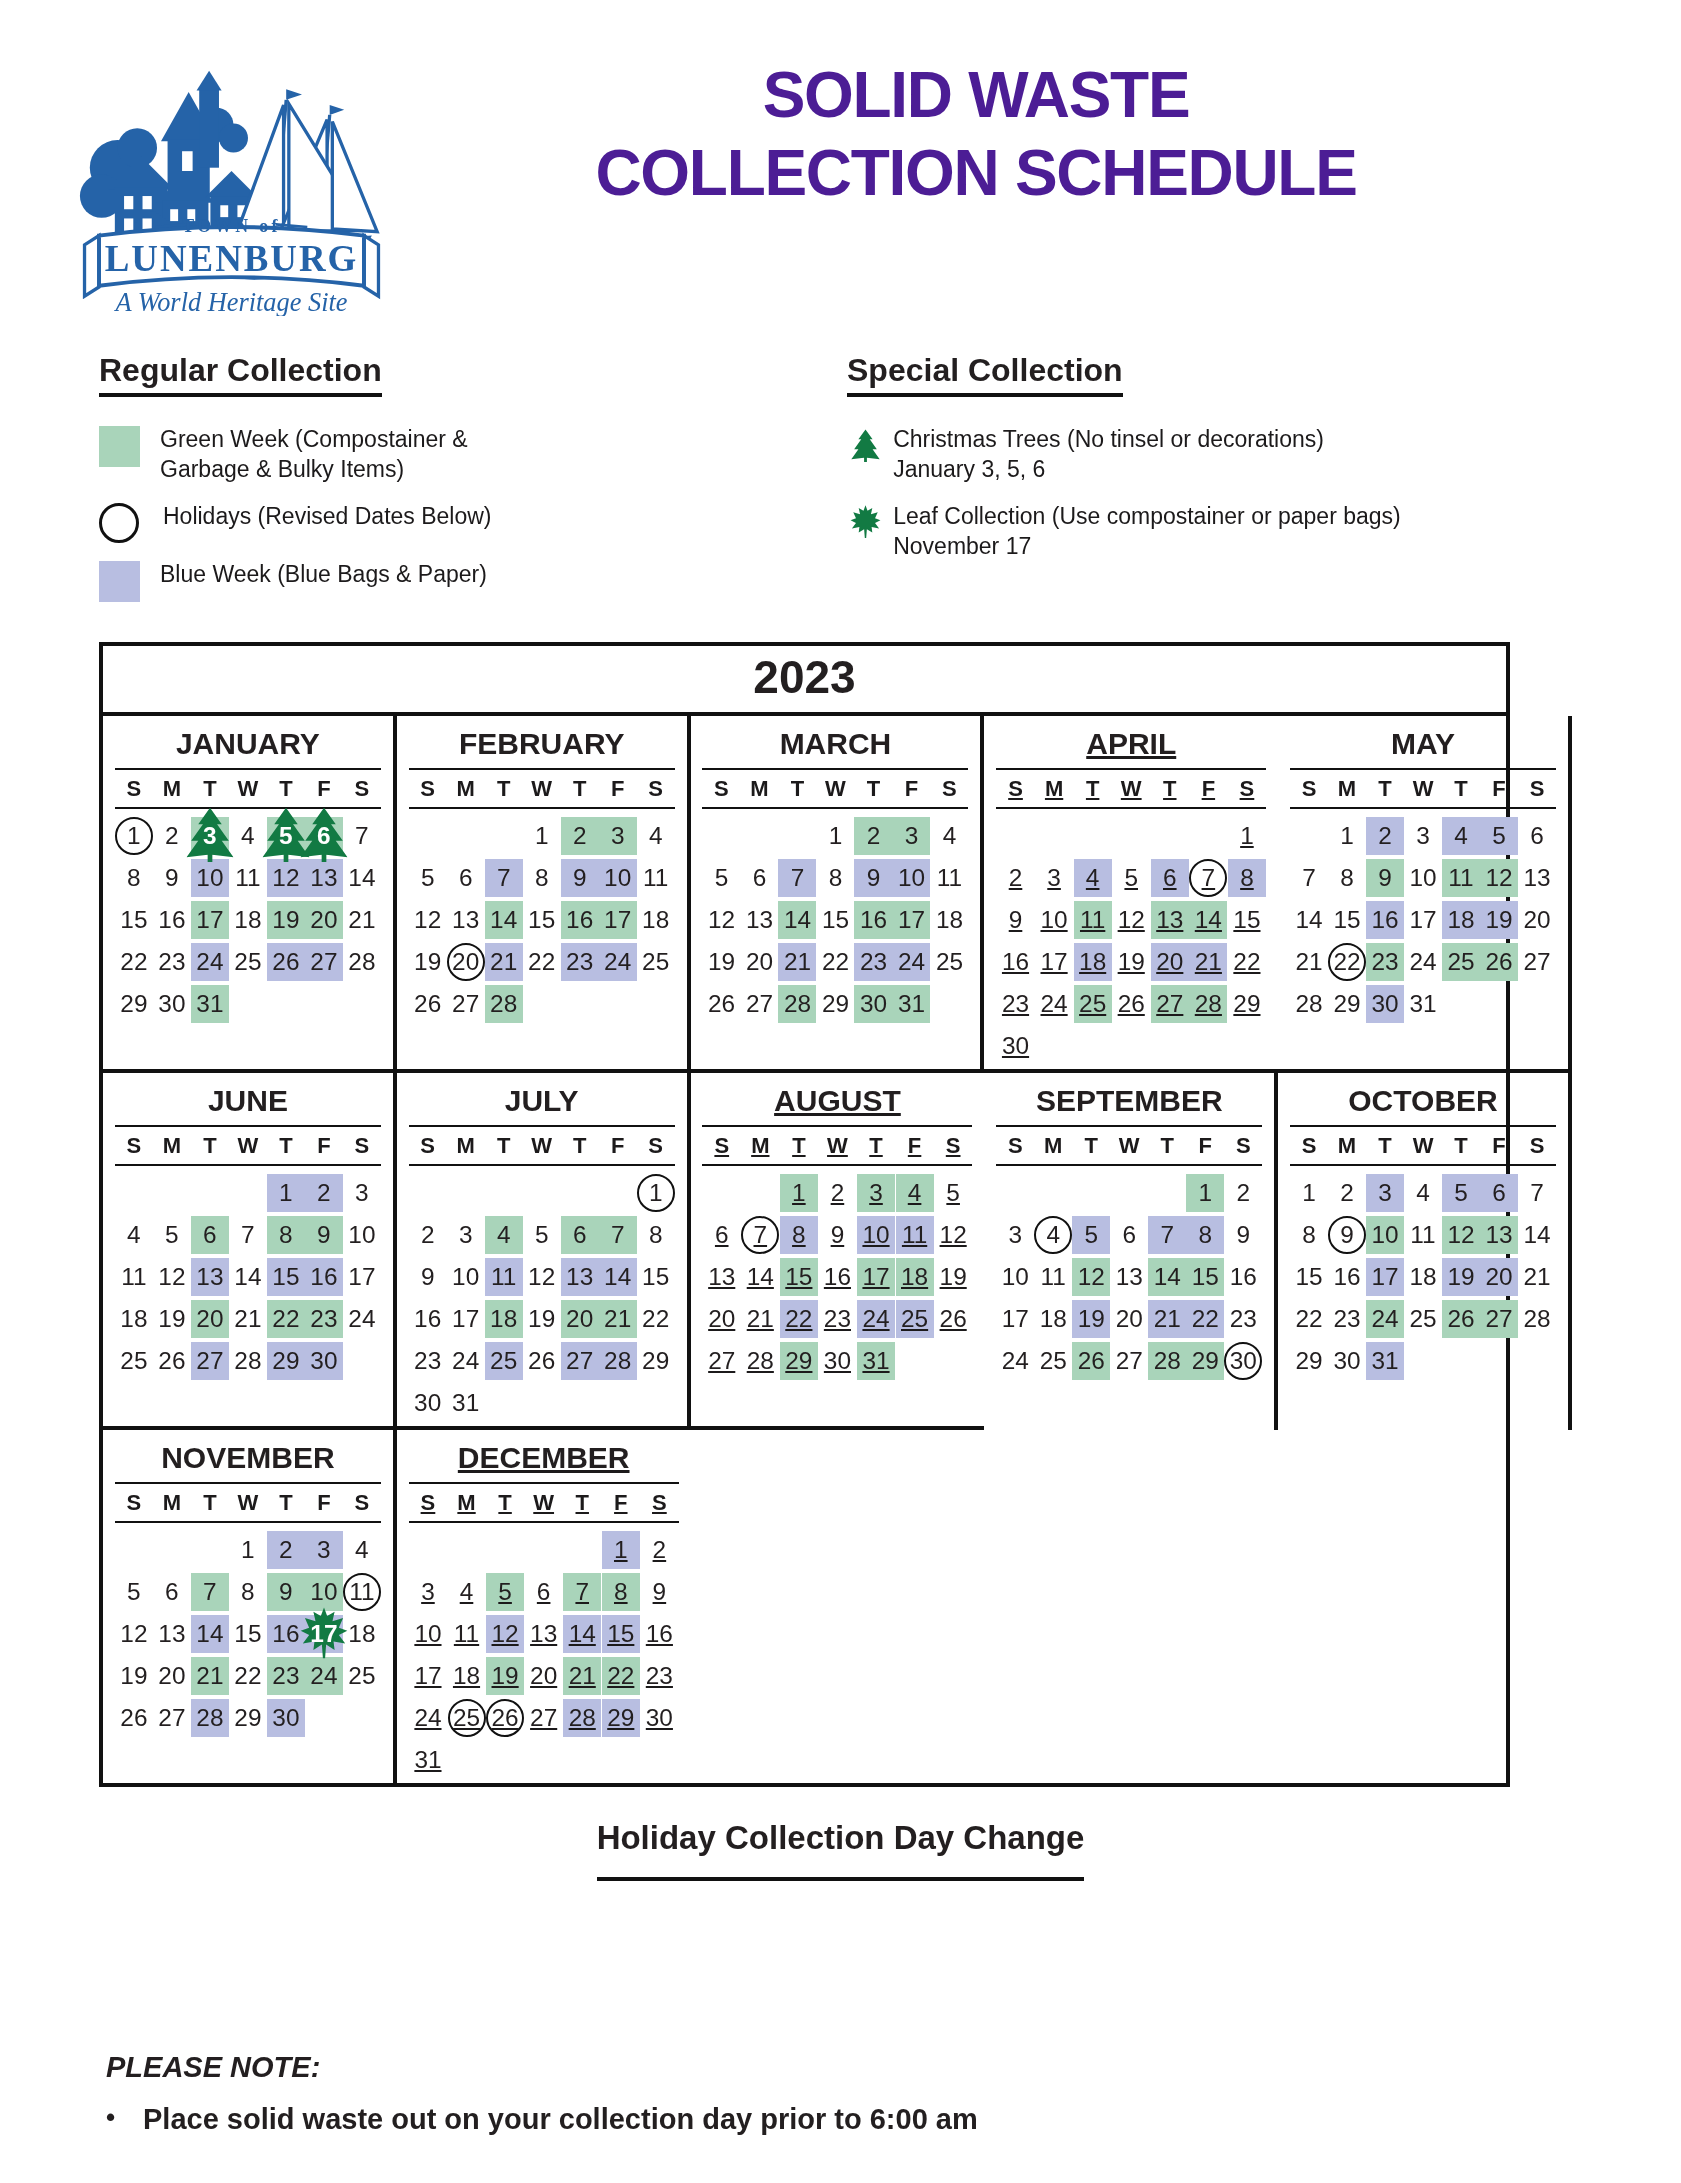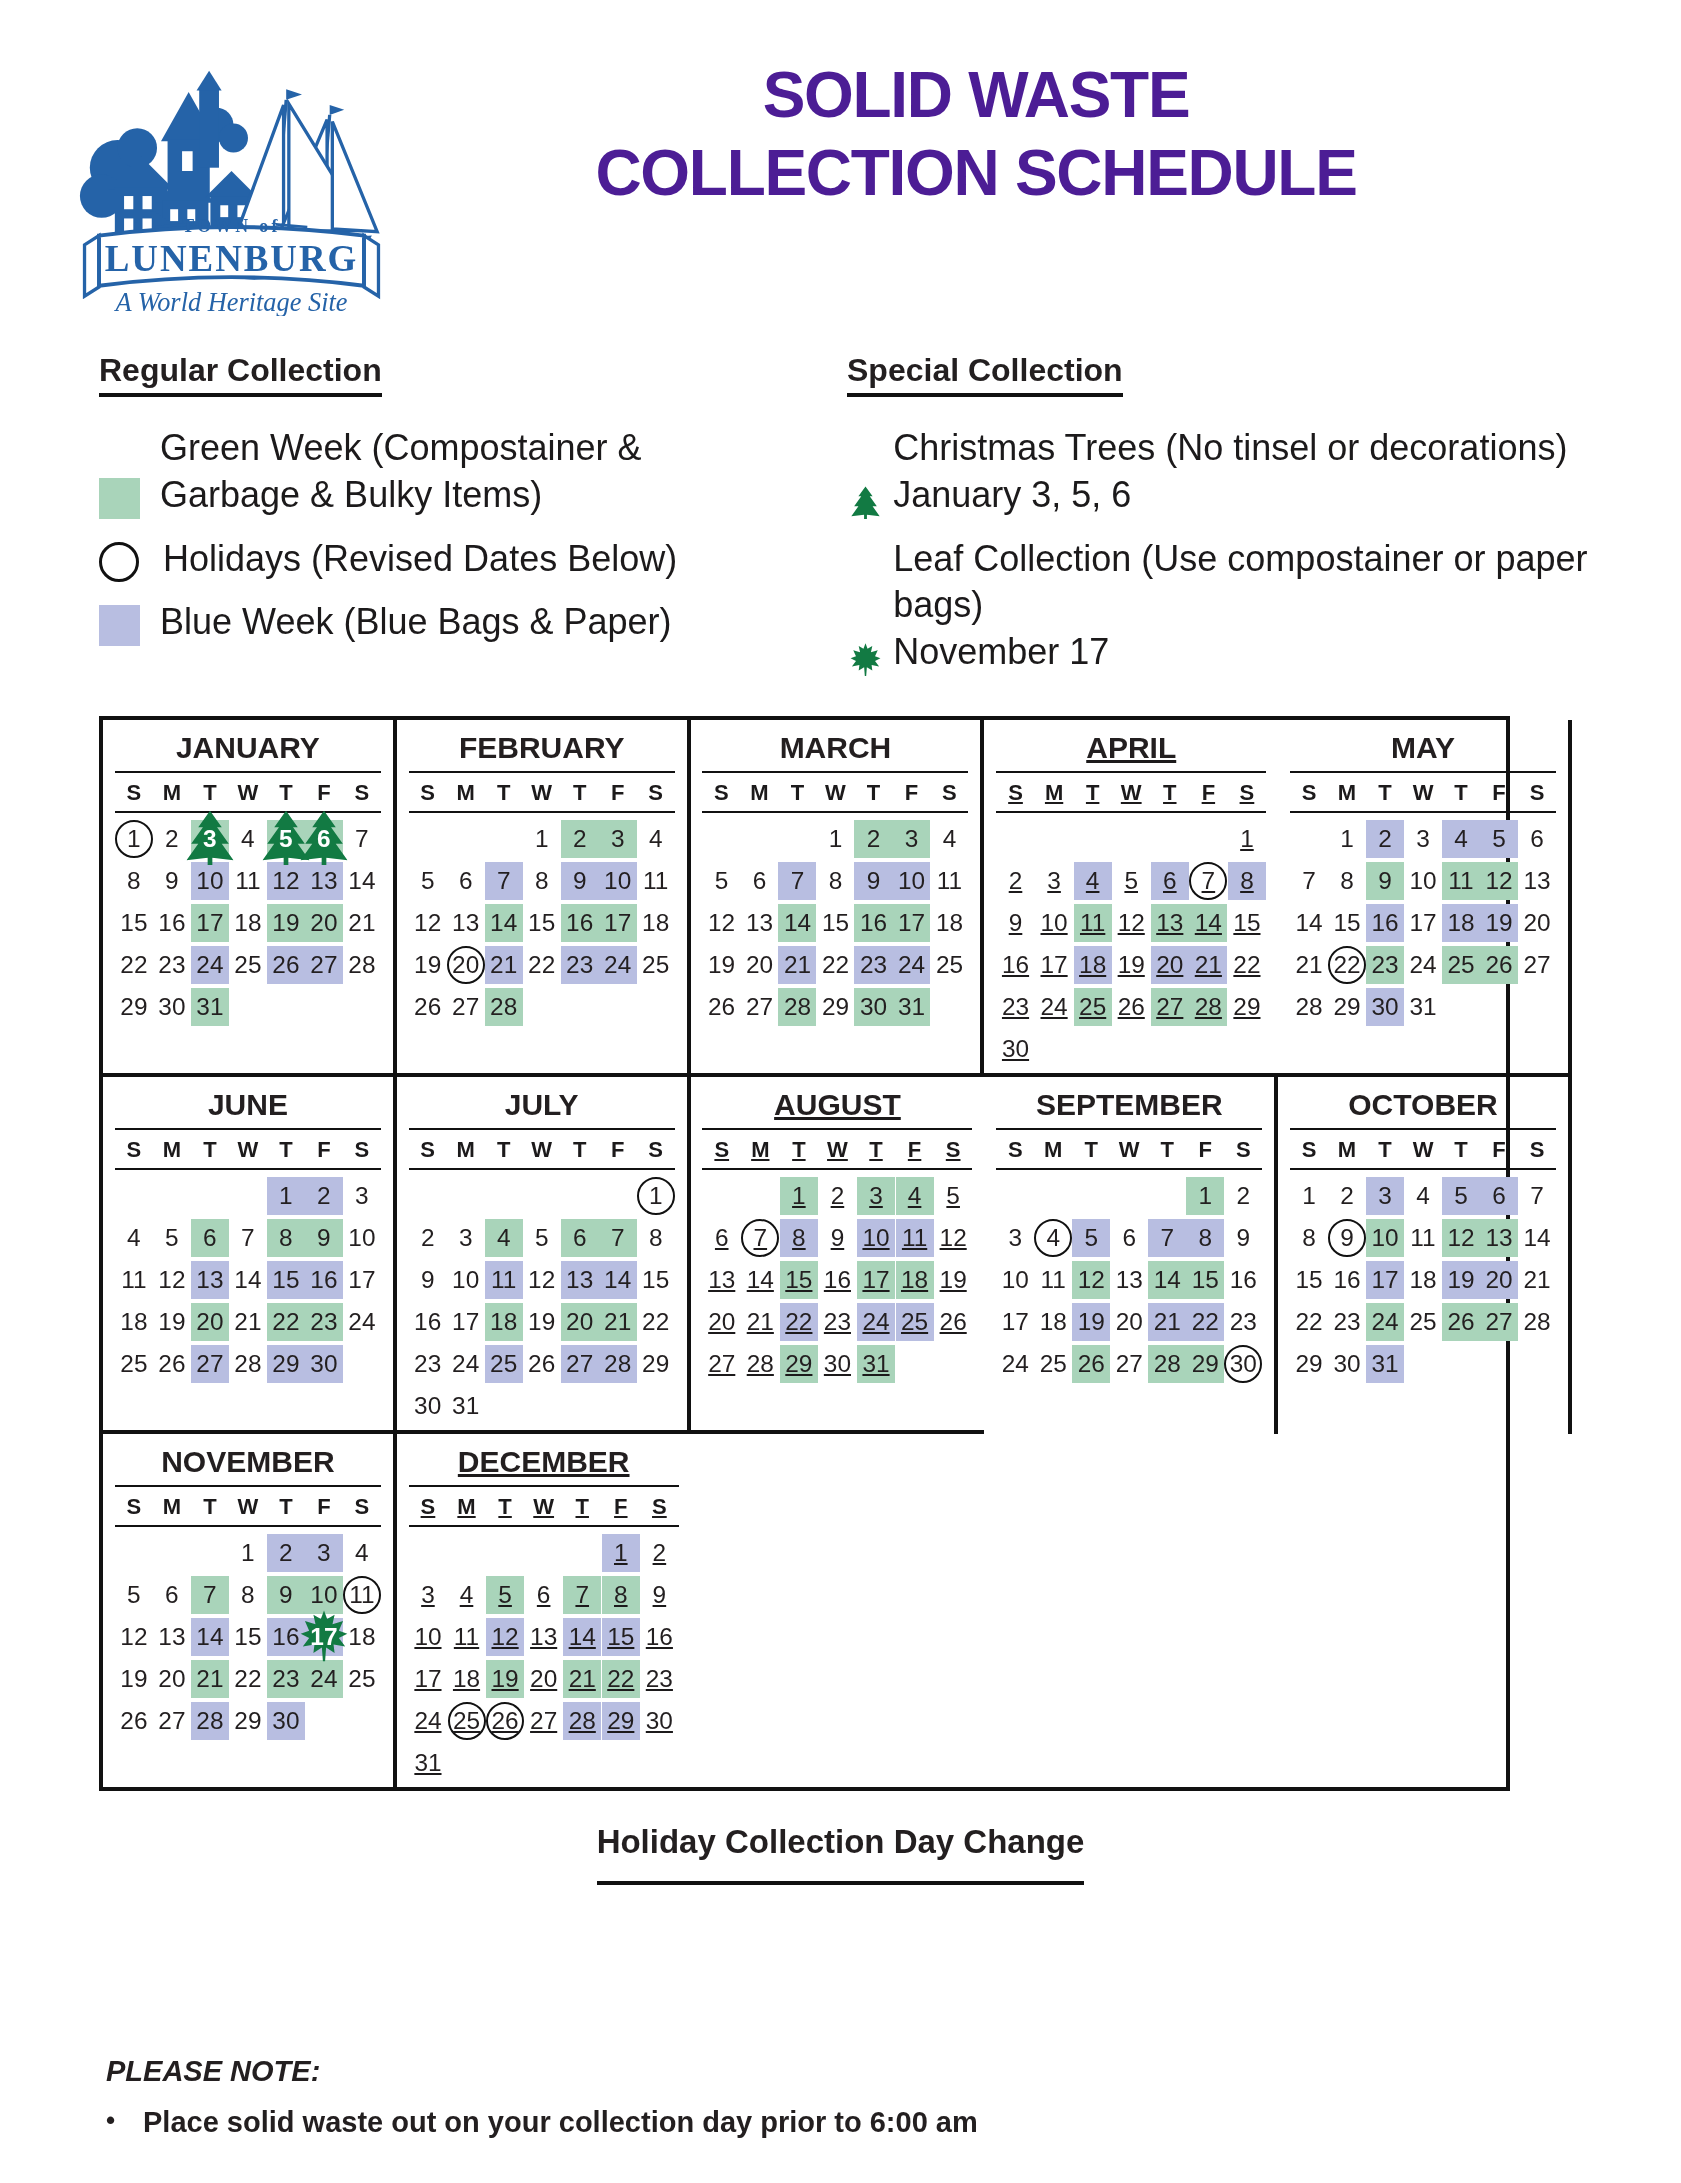--- a/index.html
+++ b/index.html
@@ -11,21 +11,21 @@
   .header{display:flex;align-items:flex-start;padding:26px 79px 0 73px;}
   .logo{width:317px;height:290px;flex:none;}
   .title-wrap{flex:1;text-align:center;margin-top:30px;padding-right:40px;}
   .title{font-weight:bold;font-size:64px;line-height:1.22;letter-spacing:-1.3px;color:#4c1d95;}
   
   .legend{display:flex;padding:36px 0 0 99px;}
   .legend-col-left{width:748px;flex:none;}
   .legend-col-right{flex:1;}
   .legend-heading{font-size:32px;font-weight:bold;display:inline-block;
     border-bottom:4px solid #111;padding-bottom:4px;margin:0 0 28px 0;color:#231f20;}
-  .legend-item{display:flex;align-items:flex-end;margin-bottom:17px;font-size:36px;line-height:1.3;}
+  .legend-item{display:flex;align-items:flex-start;margin-bottom:17px;font-size:23px;line-height:1.3;}
   .legend-item .txt{white-space:pre-line;}
   .swatch{width:41px;height:41px;flex:none;margin:1.3px 20px 0 0;}
   .swatch.green{background:var(--green);}
   .swatch.blue{background:var(--blue);}
   .swatch.circle{width:34px;height:34px;border:3.3px solid #111;border-radius:50%;background:#fff;}
   .sp-icon{width:37px;flex:none;margin:2.6px 9.2px 0 0;display:flex;justify-content:center;}
   
   .calbox{margin:23px 171px 0 99px;border:4.6px solid #111;}
   .year-band{text-align:center;font-size:46px;font-weight:bold;padding:4px 0 8px;
     border-bottom:4px solid #111;color:#231f20;}
@@ -183,20 +183,21 @@
             <path d="M24 2 L27 10 L34 6 L32 15 L42 12 L38 21 L46 24 L38 28 L44 36 L33 34 L34 42 L26 37 L25 50 L23 50 L22 37 L14 42 L15 34 L4 36 L10 28 L2 24 L10 21 L6 12 L16 15 L14 6 L21 10 Z" fill="var(--icon-green)"></path>
           </svg>
       </span>
       <span class="txt">Leaf Collection (Use compostainer or paper bags)
 November 17</span>
     </div>
   </div>
 </div>
 
 <div class="calbox">
+  <div class="year-band">2023</div>
   <div class="months-grid" id="months-grid">
       <div class="month">
         <div class="month-title">JANUARY</div>
         <div class="weekday-row">
           <span>S</span>
           <span>M</span>
           <span>T</span>
           <span>W</span>
           <span>T</span>
           <span>F</span>

